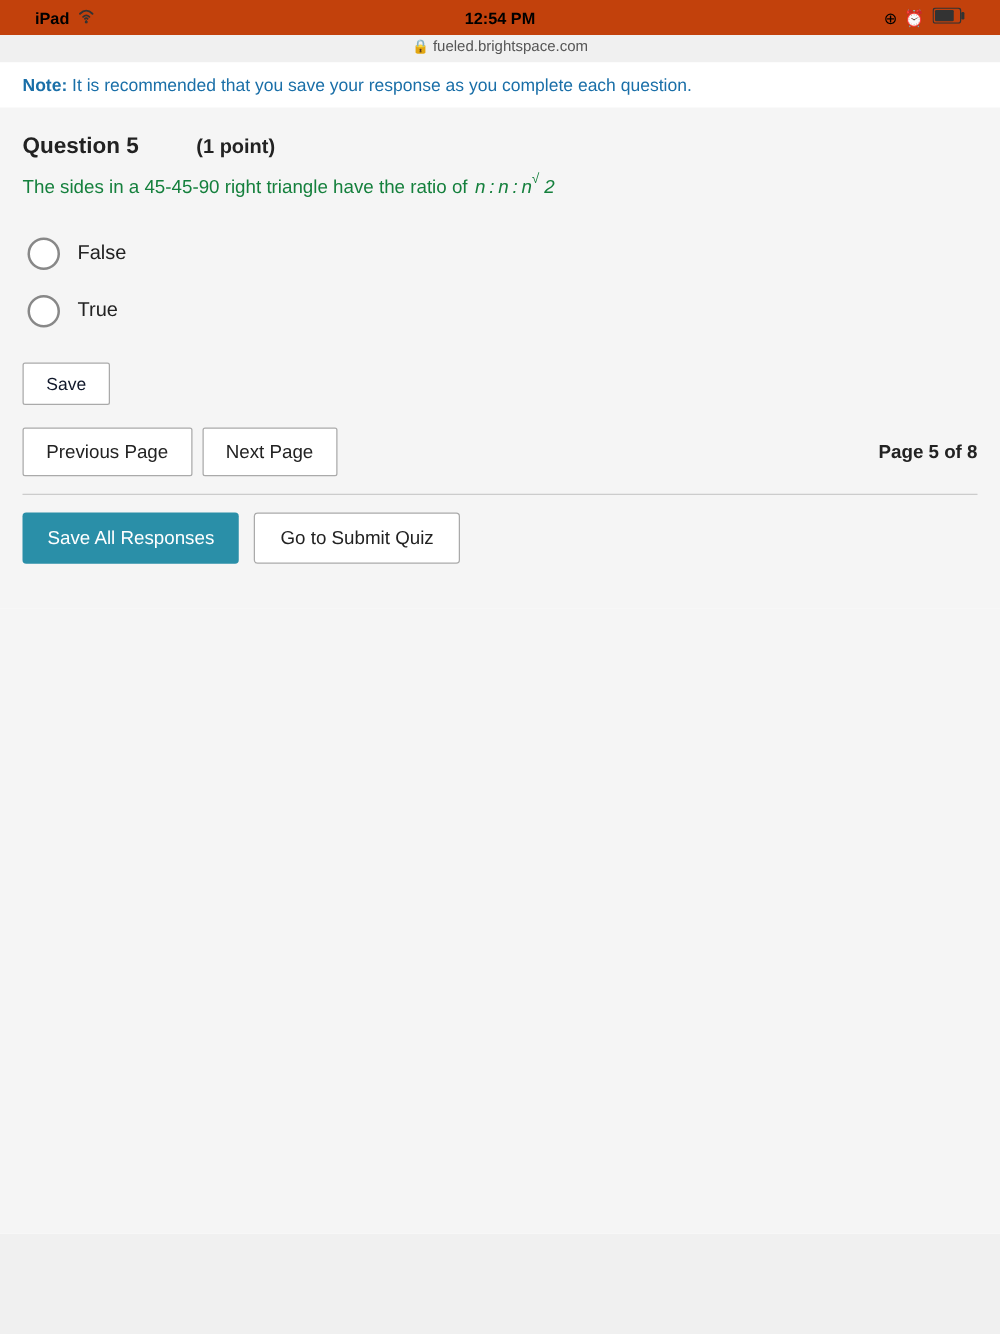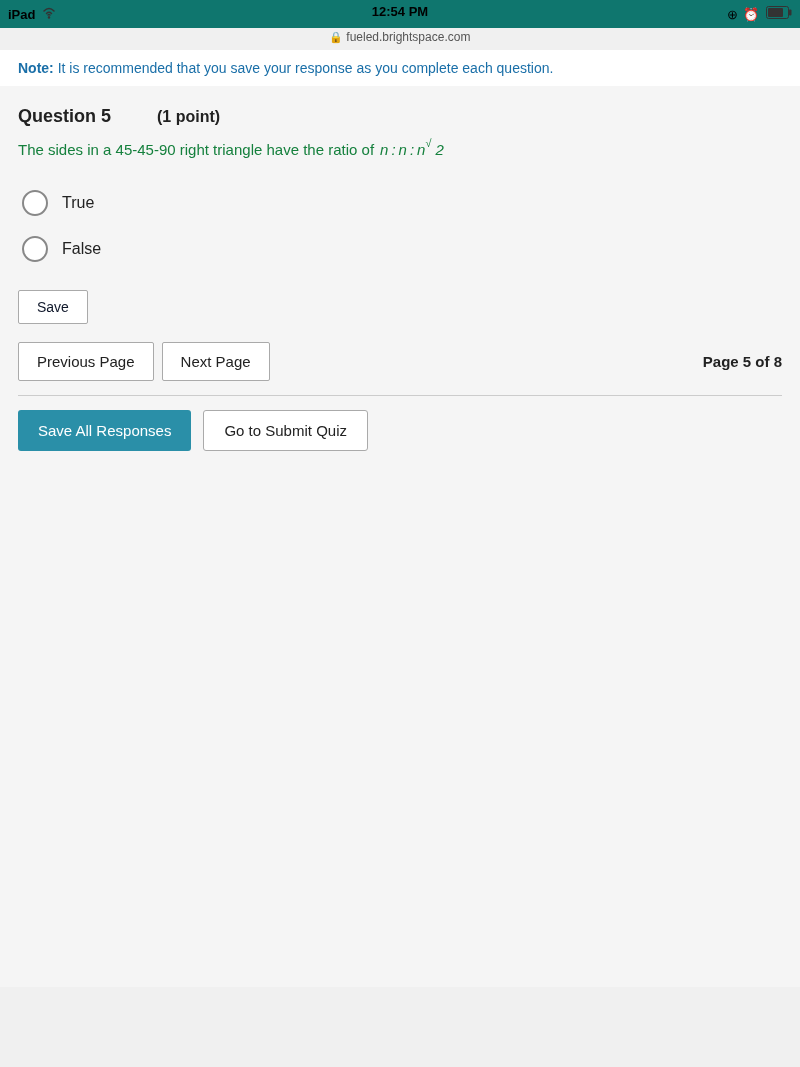--- a/index.html
+++ b/index.html
@@ -8,24 +8,25 @@
       background: #f0f0f0;
       font-family: -apple-system, BlinkMacSystemFont, "Helvetica Neue", Arial, sans-serif;
       width: 800px;
       min-height: 1067px;
       position: relative;
       overflow-x: hidden;
     }
 
     
     .status-bar {
-      background: #0f766e;
-      display: flex;
+      background: #c2410c;
+      display: flex;
+      align-items: center;
       justify-content: space-between;
-      padding: 4px 8px;
+      padding: 4px 28px;
       height: 28px;
     }
     .status-left {
       display: flex;
       align-items: center;
       gap: 6px;
       font-size: 13px;
       font-weight: 600;
     }
     .status-center {
@@ -285,25 +286,25 @@
           <span style="font-size:11px;position:absolute;top:-4px;left:0;">√</span>
           <span style="margin-left:10px;">2</span>
         </span>
       </span>
     </div>
 
     
     <div class="radio-group">
       <label class="radio-option">
         <div class="radio-circle"></div>
-        <span class="radio-label">True</span>
+        <span class="radio-label">False</span>
       </label>
       <label class="radio-option">
         <div class="radio-circle"></div>
-        <span class="radio-label">False</span>
+        <span class="radio-label">True</span>
       </label>
     </div>
 
     
     <button class="save-btn">Save</button>
 
     
     <div class="nav-row">
       <div class="nav-buttons">
         <button class="nav-btn">Previous Page</button>

